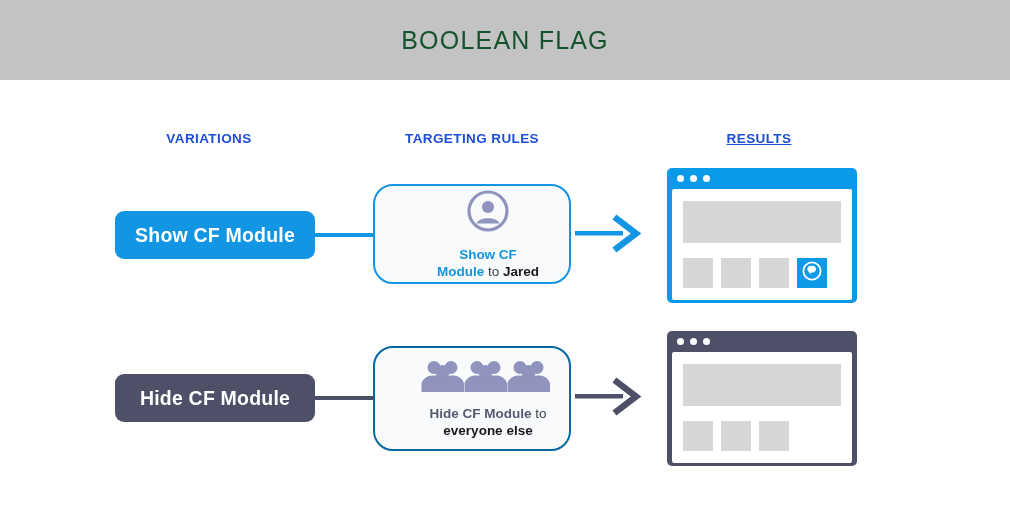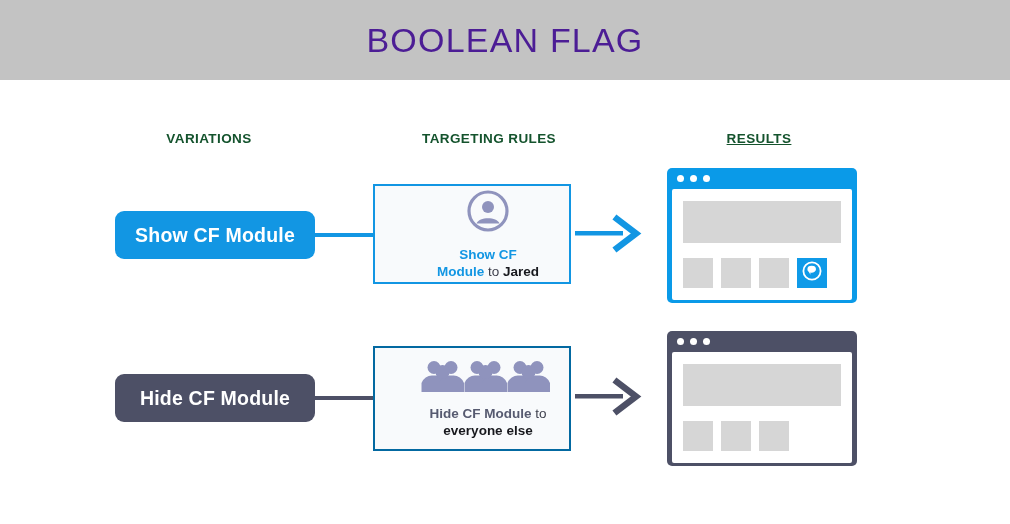--- a/index.html
+++ b/index.html
@@ -21,39 +21,39 @@
     left: 0;
     top: 0;
     width: 1010px;
     height: 80px;
     background: #c3c3c3;
     display: flex;
     align-items: center;
     justify-content: center;
   }
   .header-title {
-    color: #4c1d95;
-    font-size: 34px;
+    color: #14532d;
+    font-size: 25px;
     font-weight: 400;
     letter-spacing: 1.2px;
     line-height: 1;
   }
 
   
   .col-head {
     position: absolute;
     font-size: 13.5px;
     font-weight: bold;
-    color: #14532d;
+    color: #1d4ed8;
     letter-spacing: 0.4px;
     white-space: nowrap;
     transform: translateX(-50%);
   }
   #colhead-variations { left: 209px; top: 131px; }
-  #colhead-targeting  { left: 472px; top: 131px; margin-left: 17px; }
+  #colhead-targeting  { left: 472px; top: 131px; }
   #colhead-results    { left: 759px; top: 131px; text-decoration: underline; }
 
   
   .connector {
     position: absolute;
     height: 4px;
   }
   .connector.blue { background: #1296e3; }
   .connector.gray { background: #4d5066; }
   #connector-row1 { left: 300px; top: 233px; width: 78px; }
@@ -74,21 +74,21 @@
     letter-spacing: 0.2px;
   }
   #pill-show { left: 115px; top: 211px; background: #1296e3; }
   #pill-hide { left: 115px; top: 374px; background: #4d5066; }
 
   
   .rule-card {
     position: absolute;
     width: 198px;
     box-sizing: border-box;
-    border-radius: 0;
+    border-radius: 20px;
     background: #f8fafc;
     display: flex;
     flex-direction: column;
     align-items: center;
     justify-content: center;
     padding-left: 32px;
   }
   #rule-card-show {
     left: 373px; top: 184px; height: 100px;
     border: 2px solid #1296e3;

